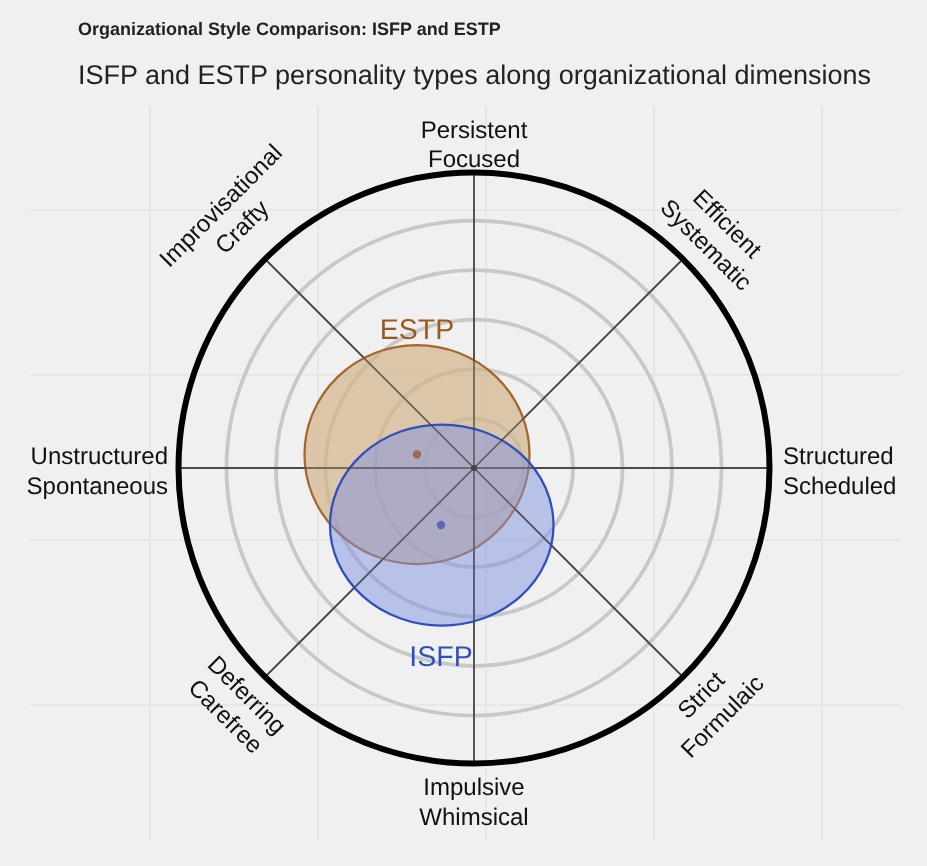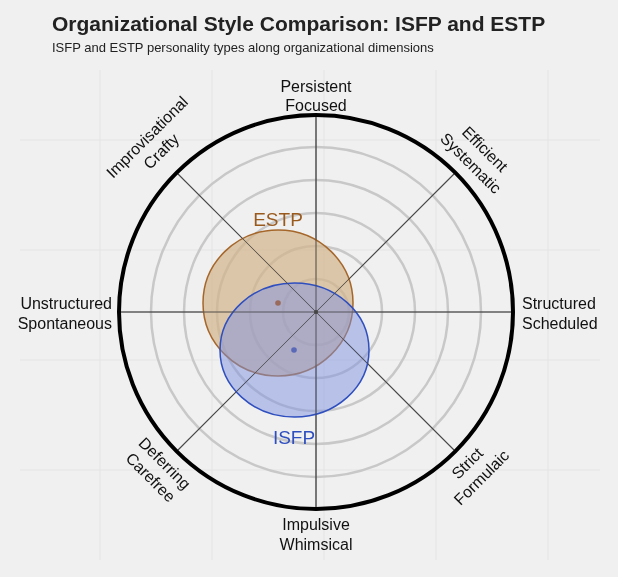--- a/index.html
+++ b/index.html
@@ -1,24 +1,24 @@
 <!DOCTYPE html>
 <html><head>
 <meta charset="utf-8">
 <style>
   html, body { margin: 0; padding: 0; }
   body {
     width: 618px; height: 577px; background: #f0f0f0;
     font-family: "Liberation Sans", sans-serif; position: relative; overflow: hidden;
   }
   .title {
-    position: absolute; left: 52px; top: 12px; font-size: 21px; font-weight: bold; color: #222;
+    position: absolute; left: 52px; top: 12px; font-size: 12px; font-weight: bold; color: #222;
   }
   .subtitle {
-    position: absolute; left: 52px; top: 40px; font-size: 13px; color: #222;
+    position: absolute; left: 52px; top: 40px; font-size: 18px; color: #222;
   }
   svg.chart { position: absolute; left: 0; top: 0; }
   .axis-label { font-family: "Liberation Sans", sans-serif; font-size: 16px; fill: #111; }
   .series-label { font-family: "Liberation Sans", sans-serif; font-size: 19px; }
 </style>
 </head>
 <body>
 
 <div class="title">Organizational Style Comparison: ISFP and ESTP</div>
 <div class="subtitle">ISFP and ESTP personality types along organizational dimensions</div>

